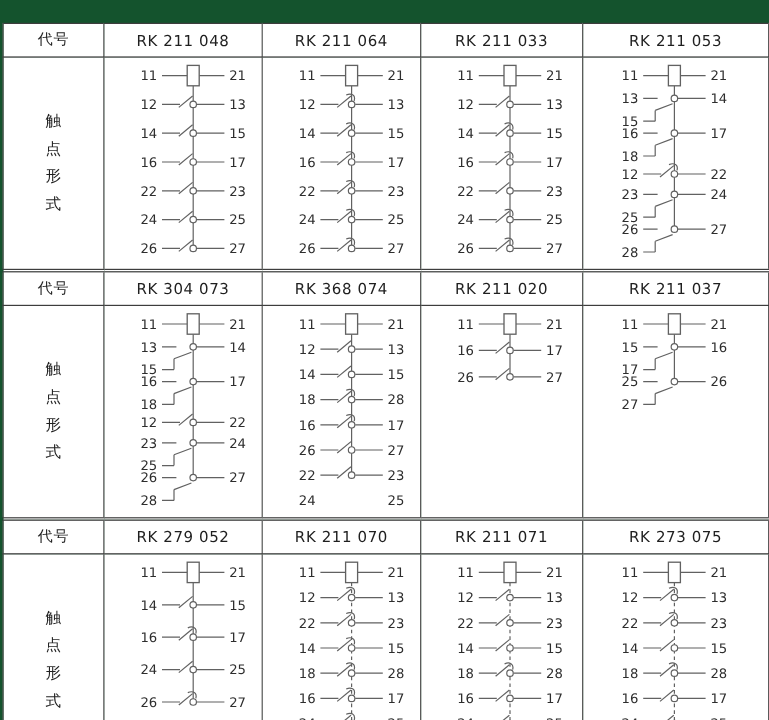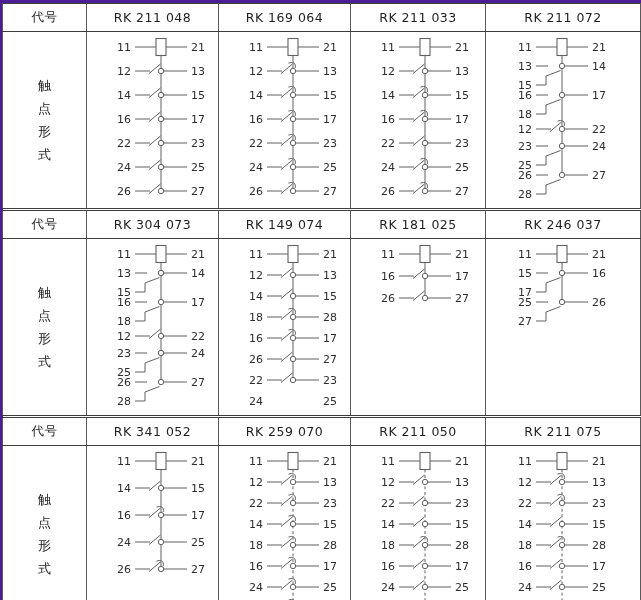--- a/index.html
+++ b/index.html
@@ -1,19 +1,19 @@
 <!DOCTYPE html>
 <html><head>
 <meta charset="utf-8">
 <style>
   html,body{margin:0;padding:0;background:#ffffff;}
   .wrap{
     width:641px;height:600px;box-sizing:border-box;
     font-family:"DejaVu Sans","Liberation Sans",sans-serif;
-    background:#4c1d95;padding-top:3px;
+    background:#14532d;padding-top:19px;
   }
   table.relay{
     border-collapse:collapse;table-layout:fixed;width:638px;margin-left:2px;
     border-top:1px solid #3d3d3d;border-bottom:1px solid #3d3d3d;
     border-left:1px solid #8a8a8a;border-right:1px solid #3d3d3d;
   }
   table.relay td{
     border-left:1px solid #5a5a5a;border-right:1px solid #5a5a5a;
     padding:0;vertical-align:top;background:#fff;
   }
@@ -40,23 +40,23 @@
       <col style="width:84px">
         <col style="width:132px">
         <col style="width:132px">
       <col style="width:135px">
         <col style="width:155px">
     </colgroup>
     <tbody id="table-body">
         <tr class="hdr">
           <td>代号</td>
           <td>RK 211 048</td>
-          <td>RK 169 064</td>
+          <td>RK 211 064</td>
           <td>RK 211 033</td>
-          <td>RK 211 072</td>
+          <td>RK 211 053</td>
         </tr>
         <tr class="body">
           <td class="side">
             <div class="vstack">
               <span>触</span>
               <span>点</span>
               <span>形</span>
               <span>式</span>
             </div>
           </td>
@@ -312,23 +312,23 @@
                 <text x="44" y="145" text-anchor="end">26</text>
                 <text x="104" y="145" text-anchor="start">27</text>
                 <text x="44" y="164" text-anchor="end">28</text>
               </g>
             </svg>
           </td>
         </tr>
         <tr class="hdr grp-sep">
           <td>代号</td>
           <td>RK 304 073</td>
-          <td>RK 149 074</td>
-          <td>RK 181 025</td>
-          <td>RK 246 037</td>
+          <td>RK 368 074</td>
+          <td>RK 211 020</td>
+          <td>RK 211 037</td>
         </tr>
         <tr class="body">
           <td class="side">
             <div class="vstack">
               <span>触</span>
               <span>点</span>
               <span>形</span>
               <span>式</span>
             </div>
           </td>
@@ -520,24 +520,24 @@
                 <circle cx="74" cy="61" r="2.7" fill="#ffffff" stroke="#616161" stroke-width="1"></circle>
                 <text x="44" y="65" text-anchor="end">25</text>
                 <text x="104" y="65" text-anchor="start">26</text>
                 <text x="44" y="84" text-anchor="end">27</text>
               </g>
             </svg>
           </td>
         </tr>
         <tr class="hdr grp-sep">
           <td>代号</td>
-          <td>RK 341 052</td>
-          <td>RK 259 070</td>
-          <td>RK 211 050</td>
-          <td>RK 211 075</td>
+          <td>RK 279 052</td>
+          <td>RK 211 070</td>
+          <td>RK 211 071</td>
+          <td>RK 273 075</td>
         </tr>
         <tr class="body">
           <td class="side">
             <div class="vstack">
               <span>触</span>
               <span>点</span>
               <span>形</span>
               <span>式</span>
             </div>
           </td>

